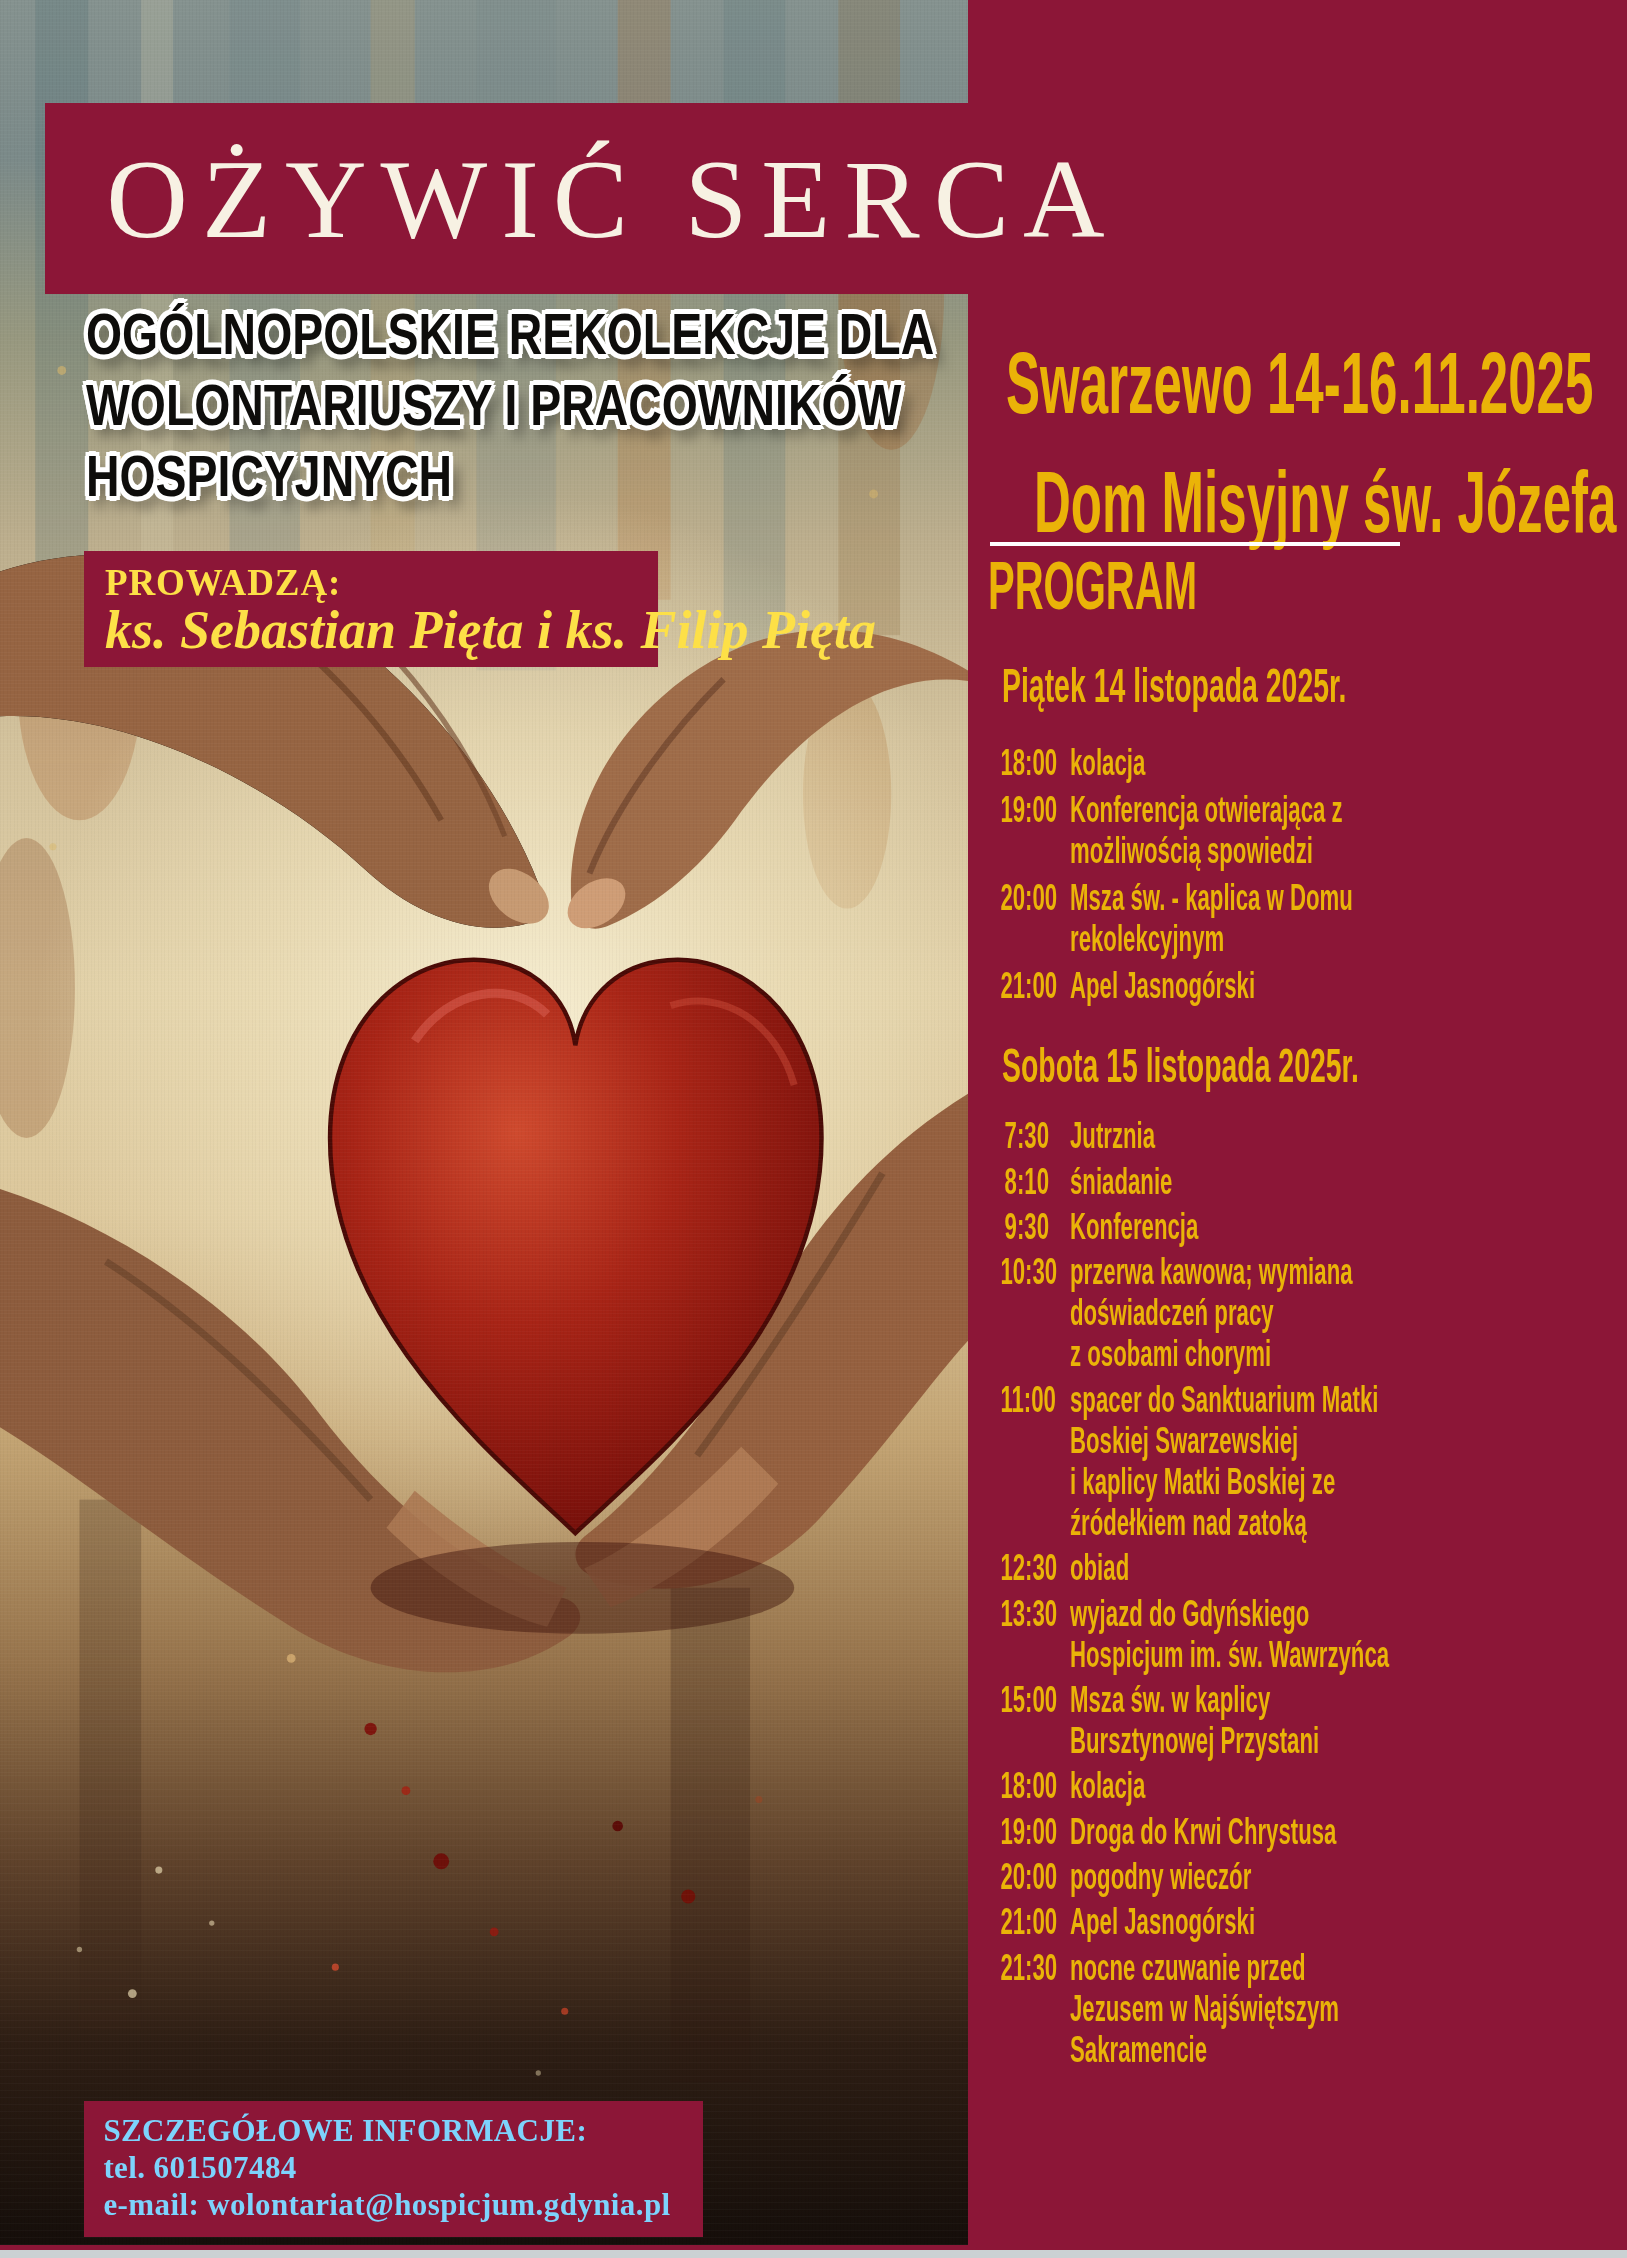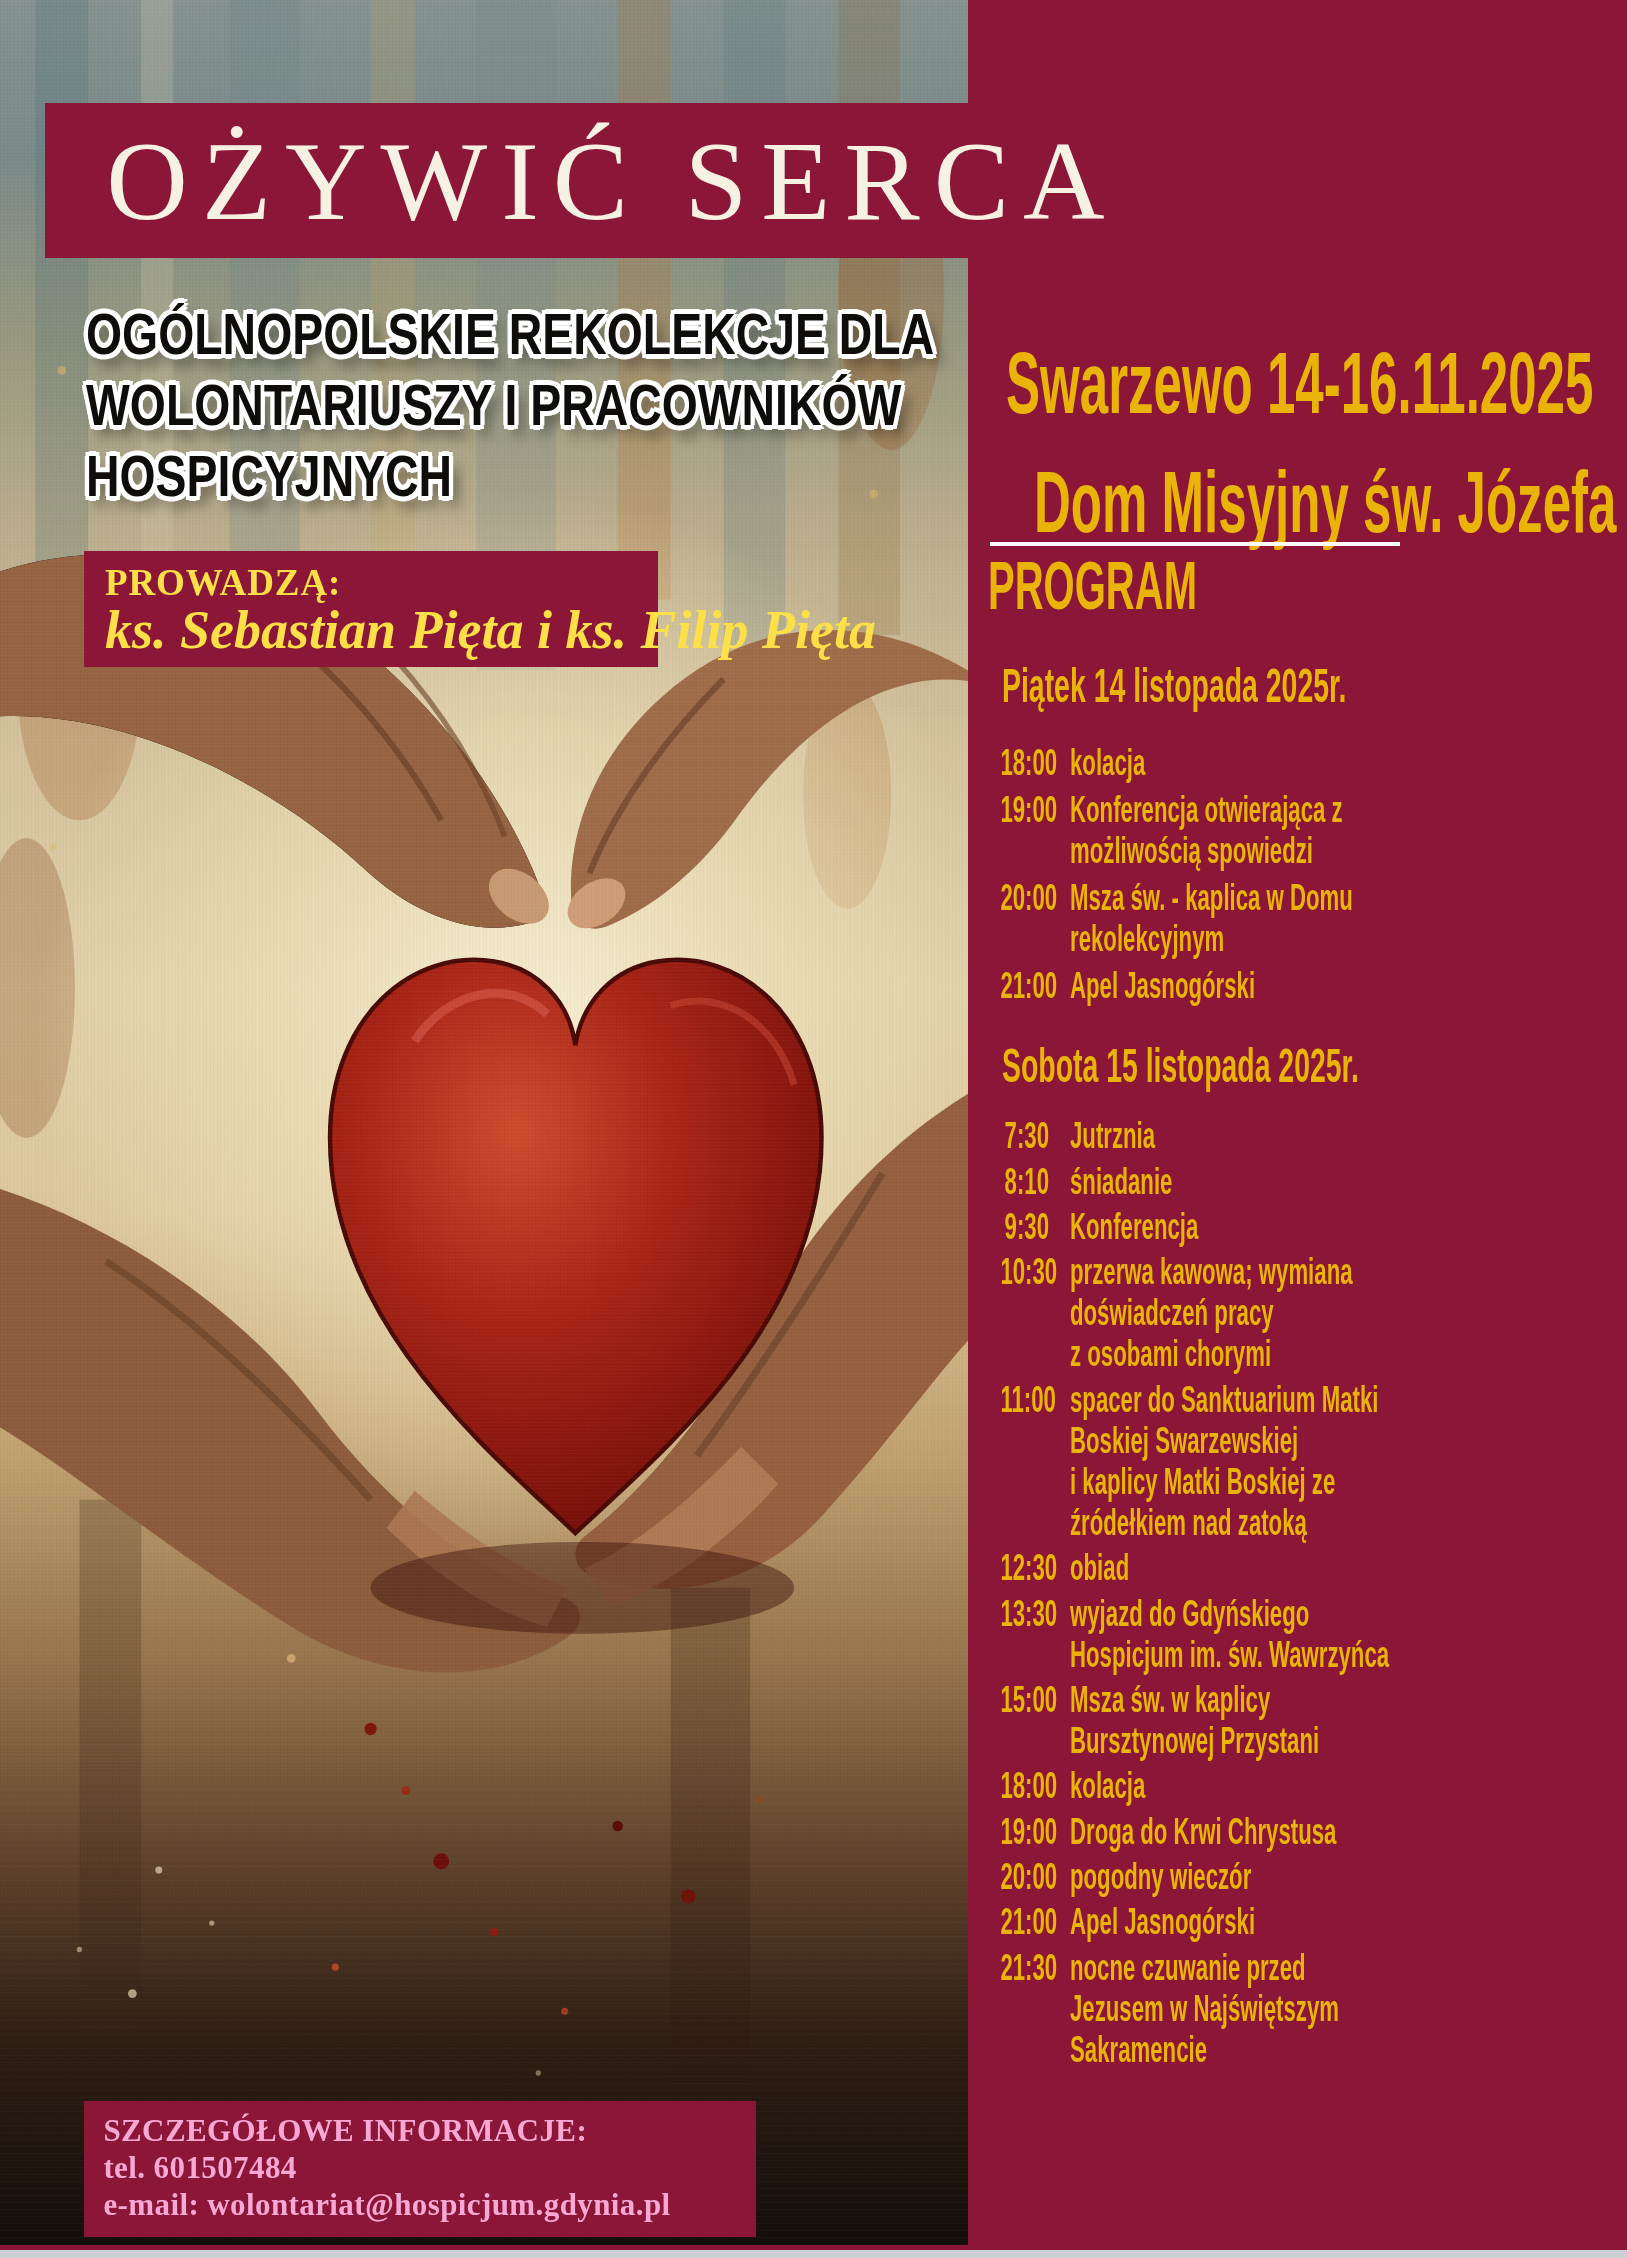--- a/index.html
+++ b/index.html
@@ -17,21 +17,21 @@
   .painting{position:absolute;left:0;top:0;width:968px;height:2245px;}
   .painting svg{display:block;width:100%;height:100%;}
   .painting::after{
     content:"";position:absolute;inset:0;pointer-events:none;opacity:.5;
     background:
       repeating-linear-gradient(0deg, rgba(255,255,255,.05) 0 0.9px, transparent 0.9px 3.5px),
       repeating-linear-gradient(90deg, rgba(0,0,0,.05) 0 0.9px, transparent 0.9px 3.5px);
   }
   
   .title-band{
-    position:absolute;left:45px;top:103px;width:1135px;height:155px;
+    position:absolute;left:45px;top:103px;width:1135px;height:191px;
     background:var(--maroon);
     display:flex;align-items:center;justify-content:center;
   }
   .title{
     font-family:"Liberation Serif",serif;
     font-size:113px;letter-spacing:14px;color:var(--cream);
     white-space:nowrap;
   }
   
   .subtitle{position:absolute;left:86px;top:298px;}
@@ -48,22 +48,22 @@
   .leaders{
     position:absolute;left:84px;top:551px;width:574px;box-sizing:border-box;
     background:var(--maroon);color:#fde047;
     padding:10.6px 21px 14px;
     font-family:"Liberation Serif",serif;
   }
   .leaders .label{font-size:37px;font-weight:bold;letter-spacing:0.9px;line-height:42px;}
   .leaders .names{font-size:54px;font-weight:bold;font-style:italic;line-height:46px;margin-top:3.5px;white-space:nowrap;}
   
   .contact{
-    position:absolute;left:84px;top:2101px;width:672px;box-sizing:border-box;
-    background:var(--maroon);color:#f9a8d4;
+    position:absolute;left:84px;top:2101px;width:619px;box-sizing:border-box;
+    background:var(--maroon);color:#7dd3fc;
     padding:10.6px 19.4px 14px;
     font-family:"Liberation Serif",serif;font-weight:bold;
   }
   .contact .cl{font-size:31px;line-height:37px;letter-spacing:0.4px;white-space:nowrap;}
   
   .right-col{position:absolute;left:968px;top:0;width:716px;height:2258px;color:#eab308;margin-top:25px;}
   .cx{transform:scaleX(.58);transform-origin:0 0;display:block;white-space:nowrap;}
   .sw{position:absolute;left:38px;top:314px;font-size:88px;font-weight:bold;line-height:1;}
   .dom{position:absolute;left:66px;top:433px;font-size:88px;font-weight:bold;line-height:1;}
   .sep{position:absolute;left:22px;top:517px;width:410px;height:3.5px;background:#fff;}

